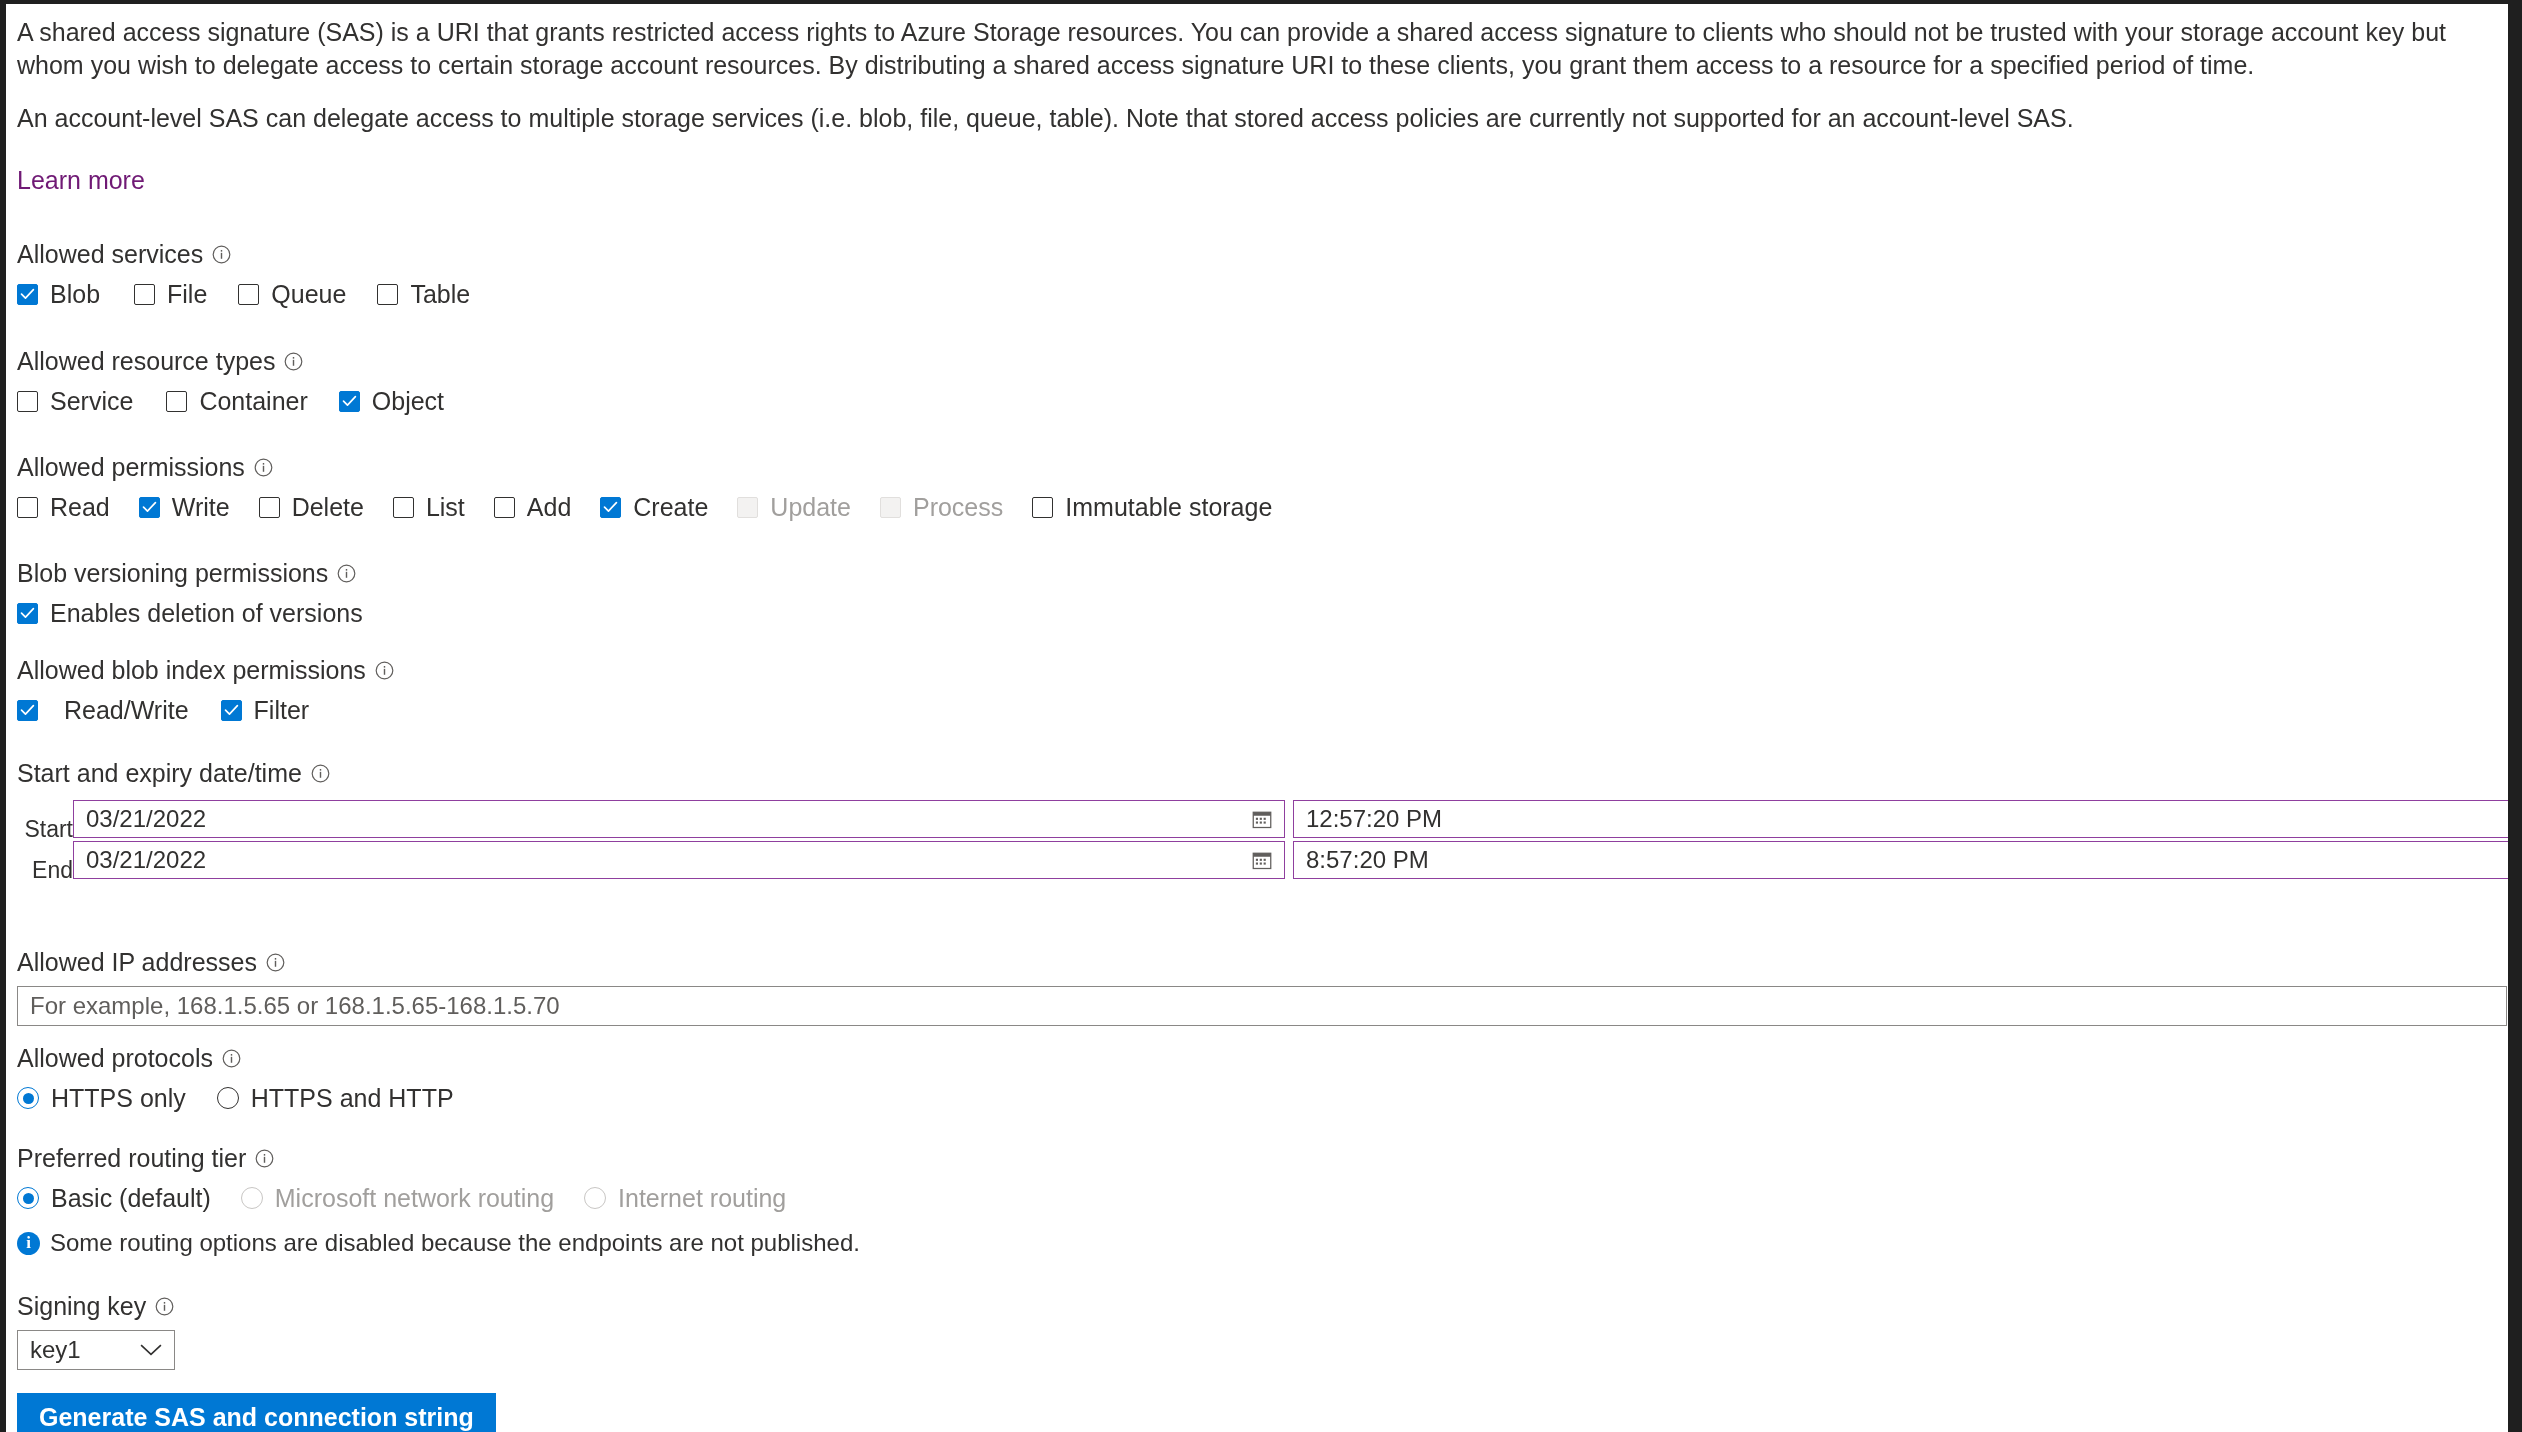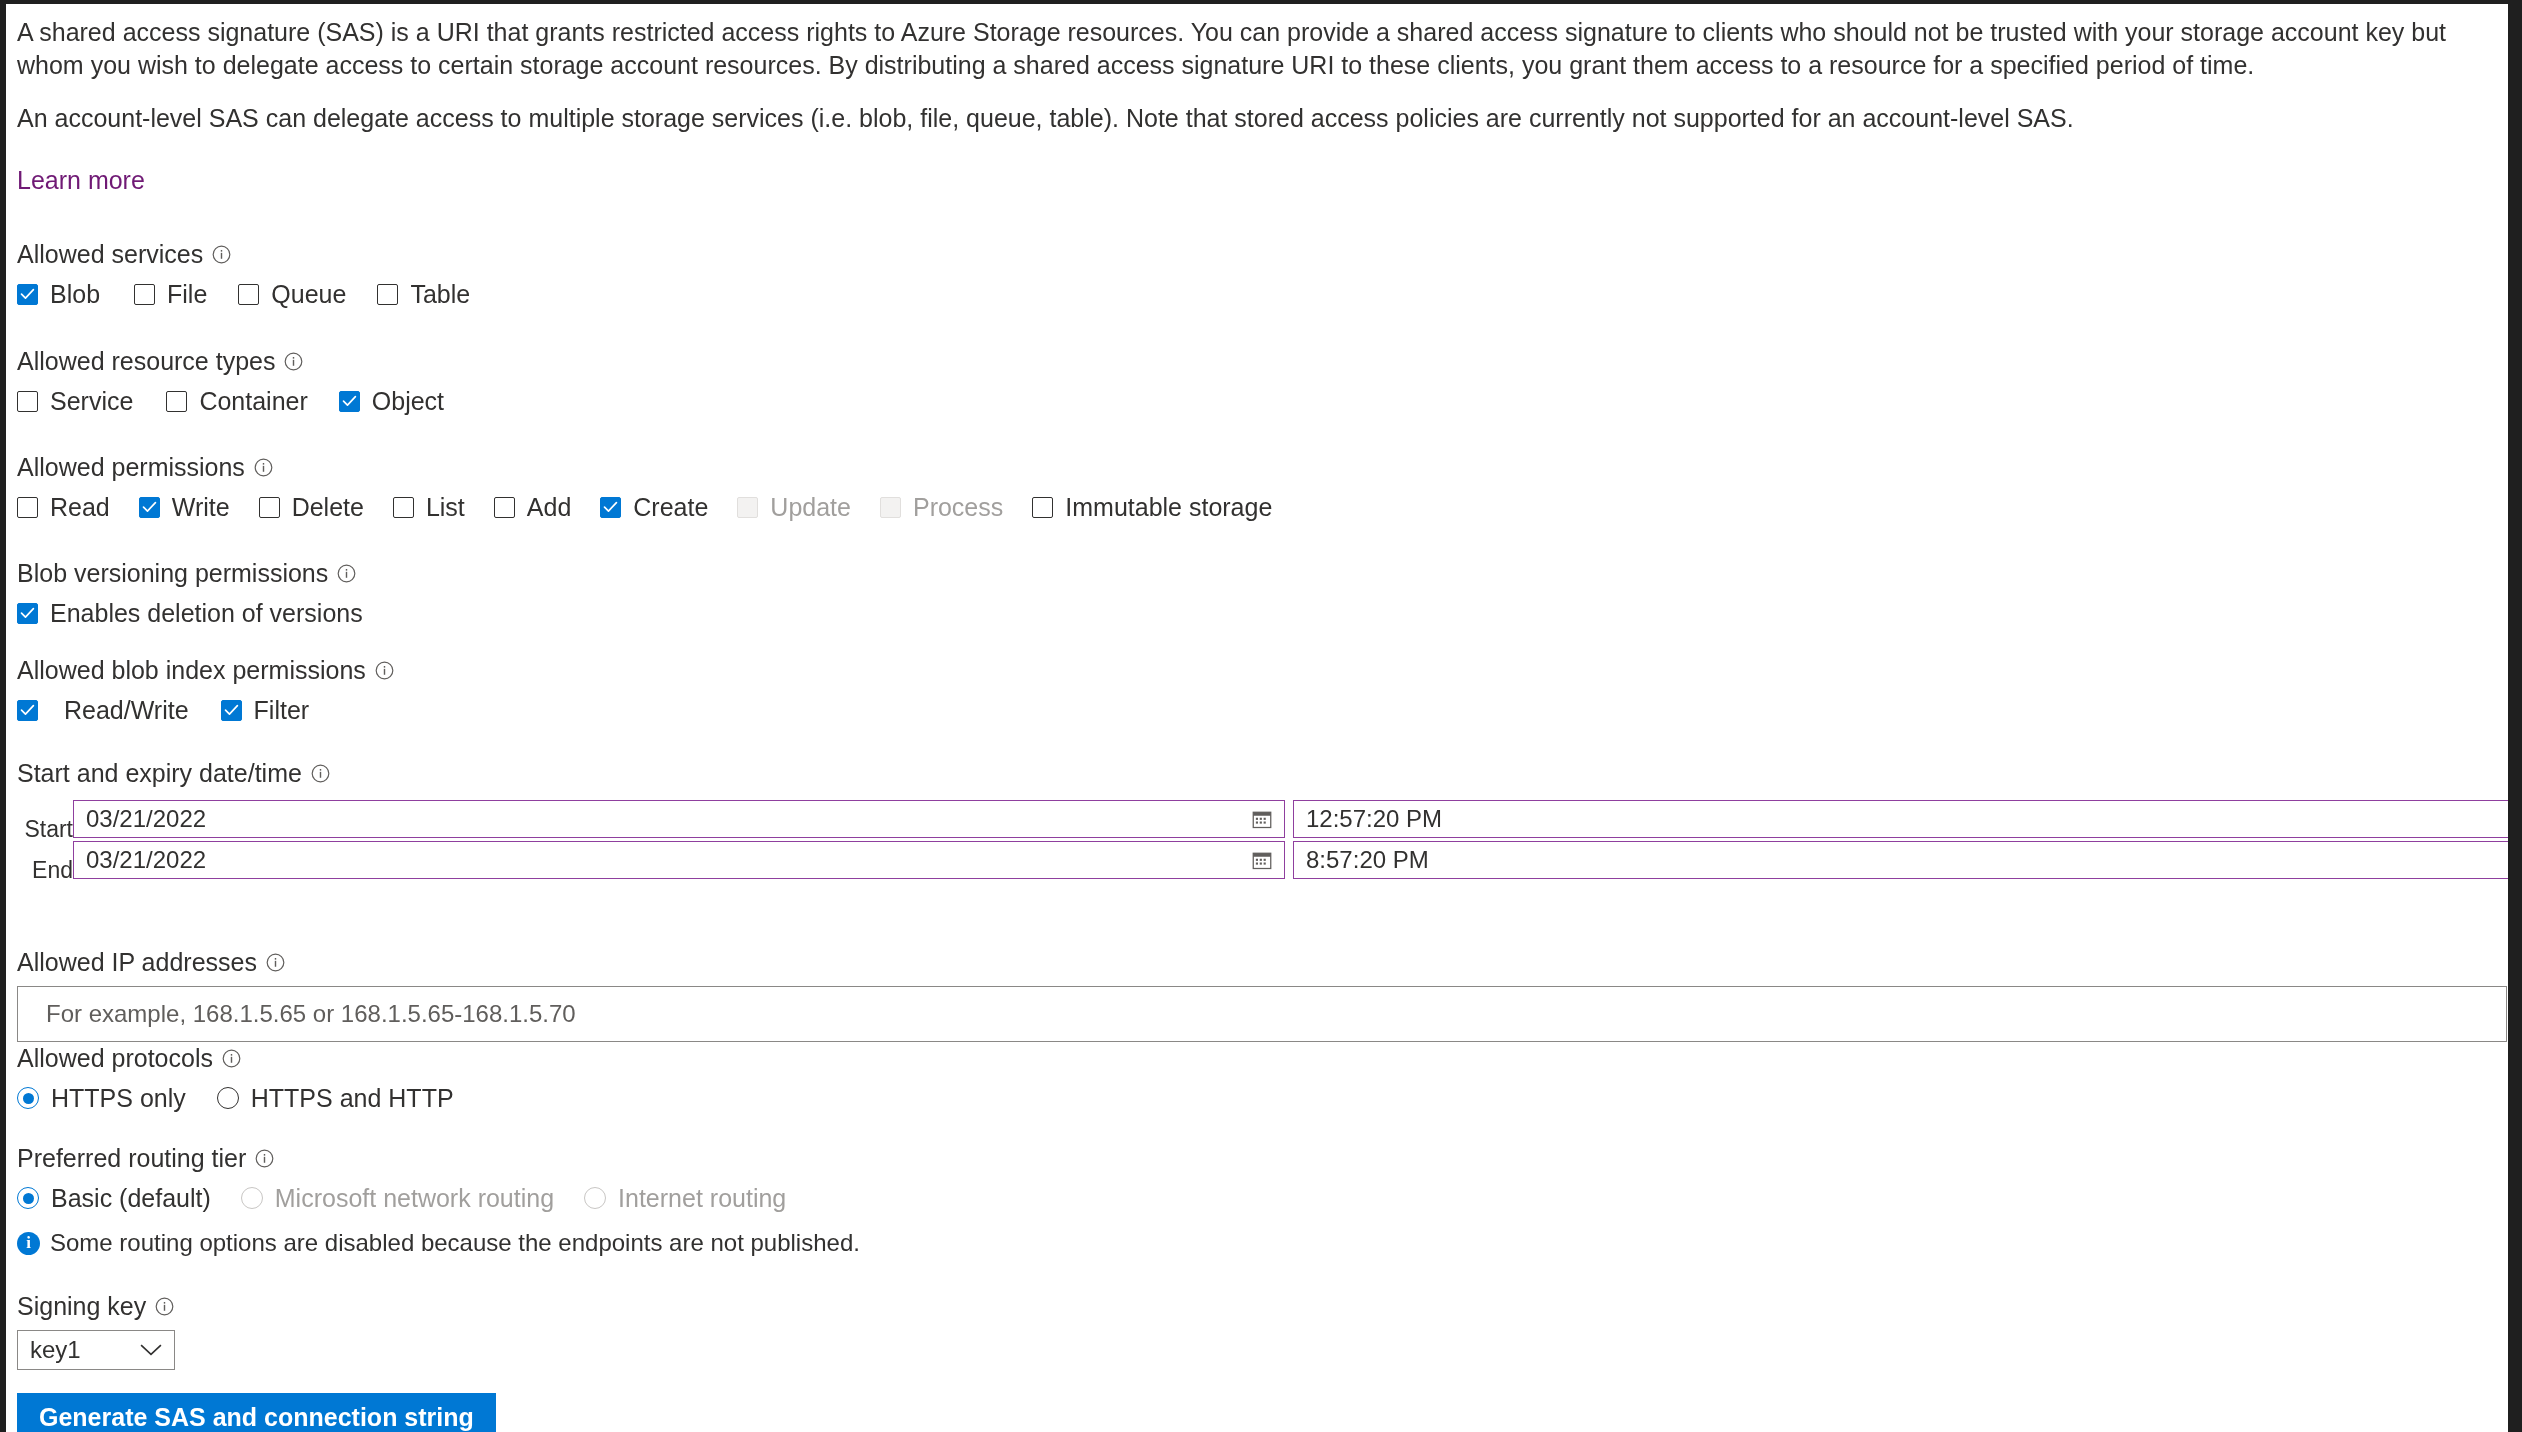--- a/index.html
+++ b/index.html
@@ -200,26 +200,26 @@
     justify-content: space-between;
   }
   .chev {
     color: #323130;
     display: inline-flex;
     align-items: center;
   }
 
   .text-input {
     box-sizing: border-box;
-    height: 56px;
+    height: 40px;
     border: 1.3px solid #8a8886;
     background: #ffffff;
     font-size: 24px;
     color: #605e5c;
-    padding: 0 28px;
+    padding: 0 12px;
     display: flex;
     align-items: center;
   }
   .text-input .ph { color: #605e5c; }
 
   .note-row {
     display: flex;
     align-items: center;
     gap: 10px;
   }

